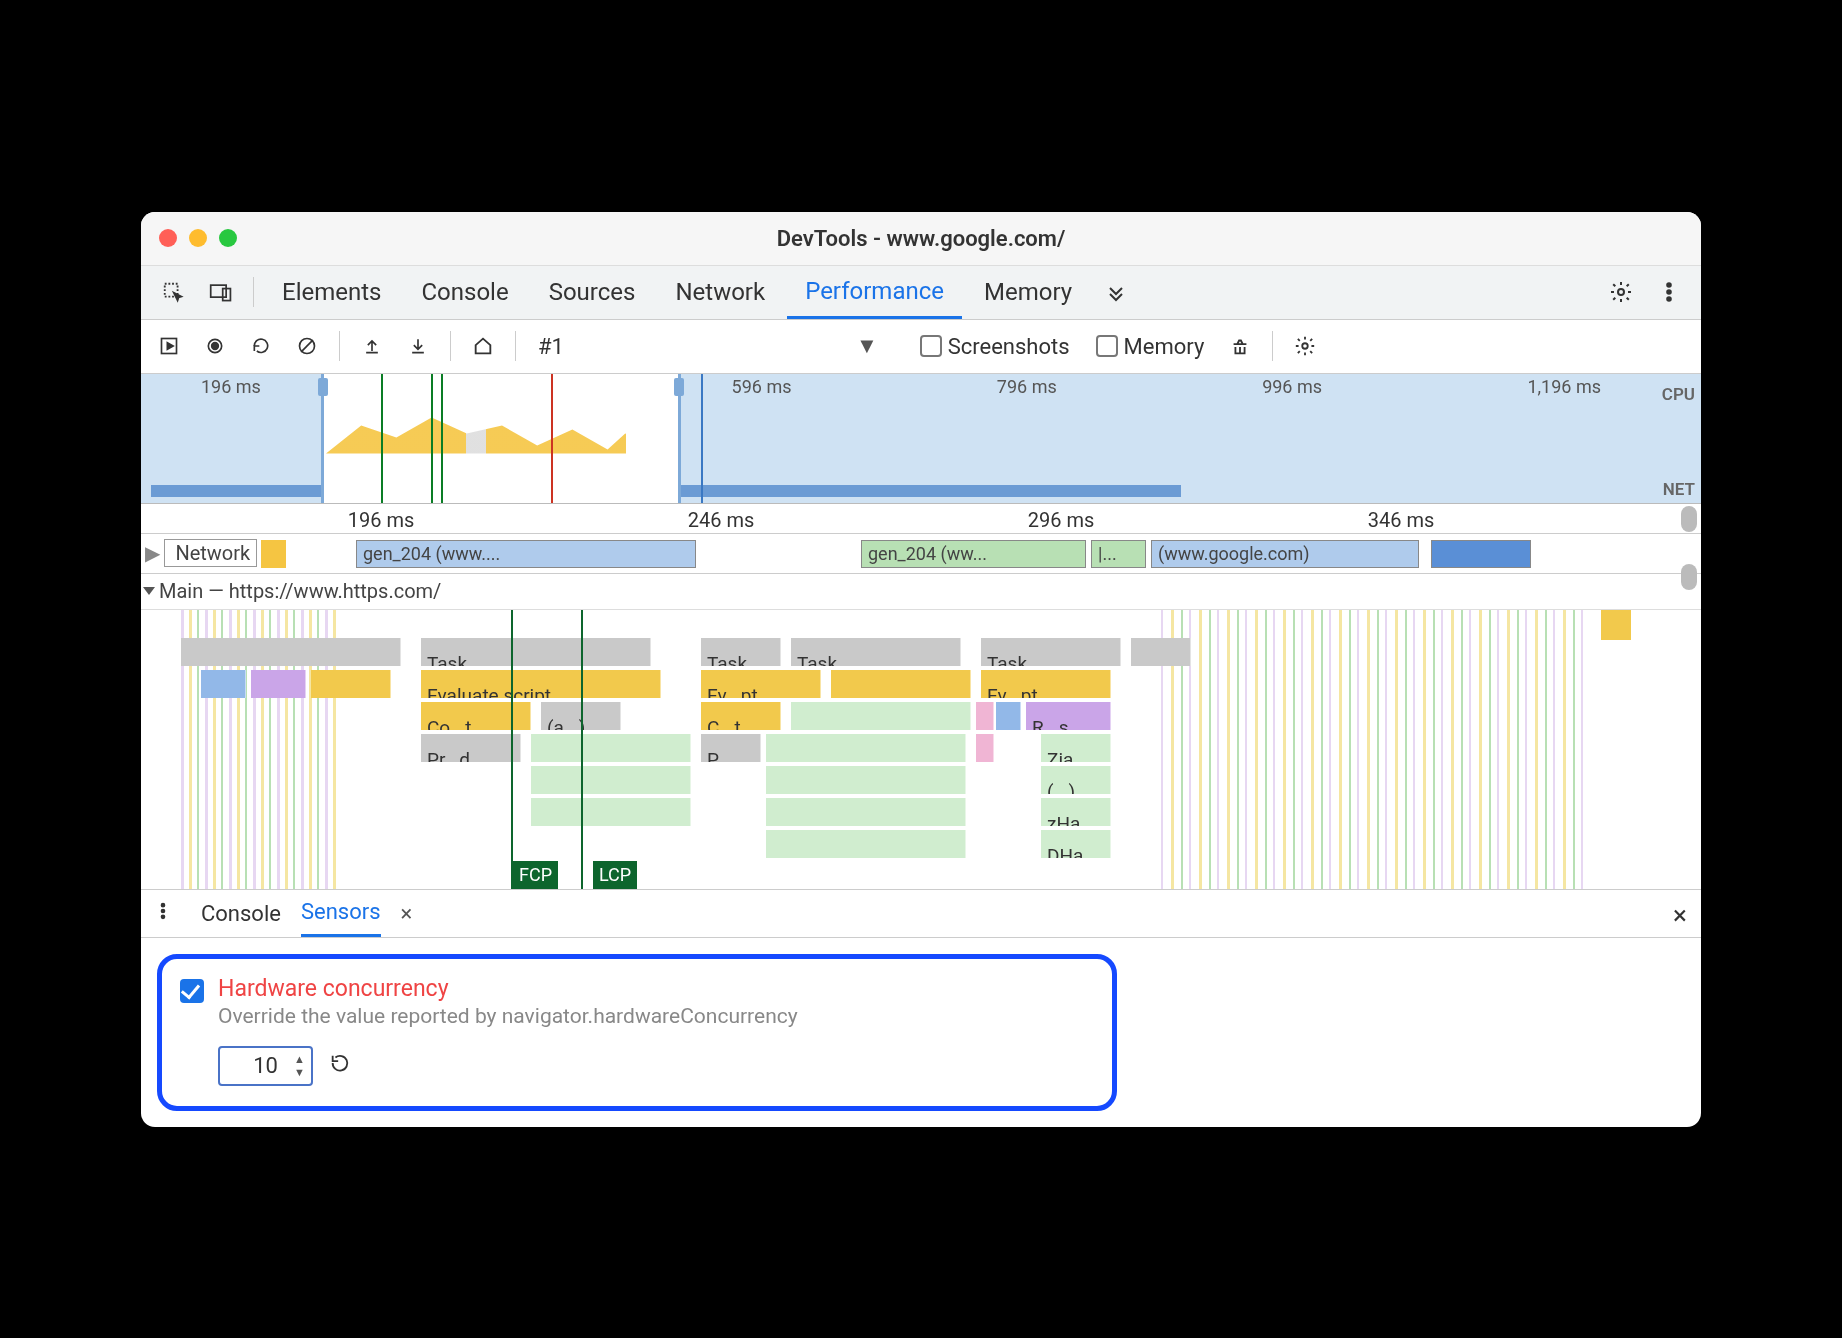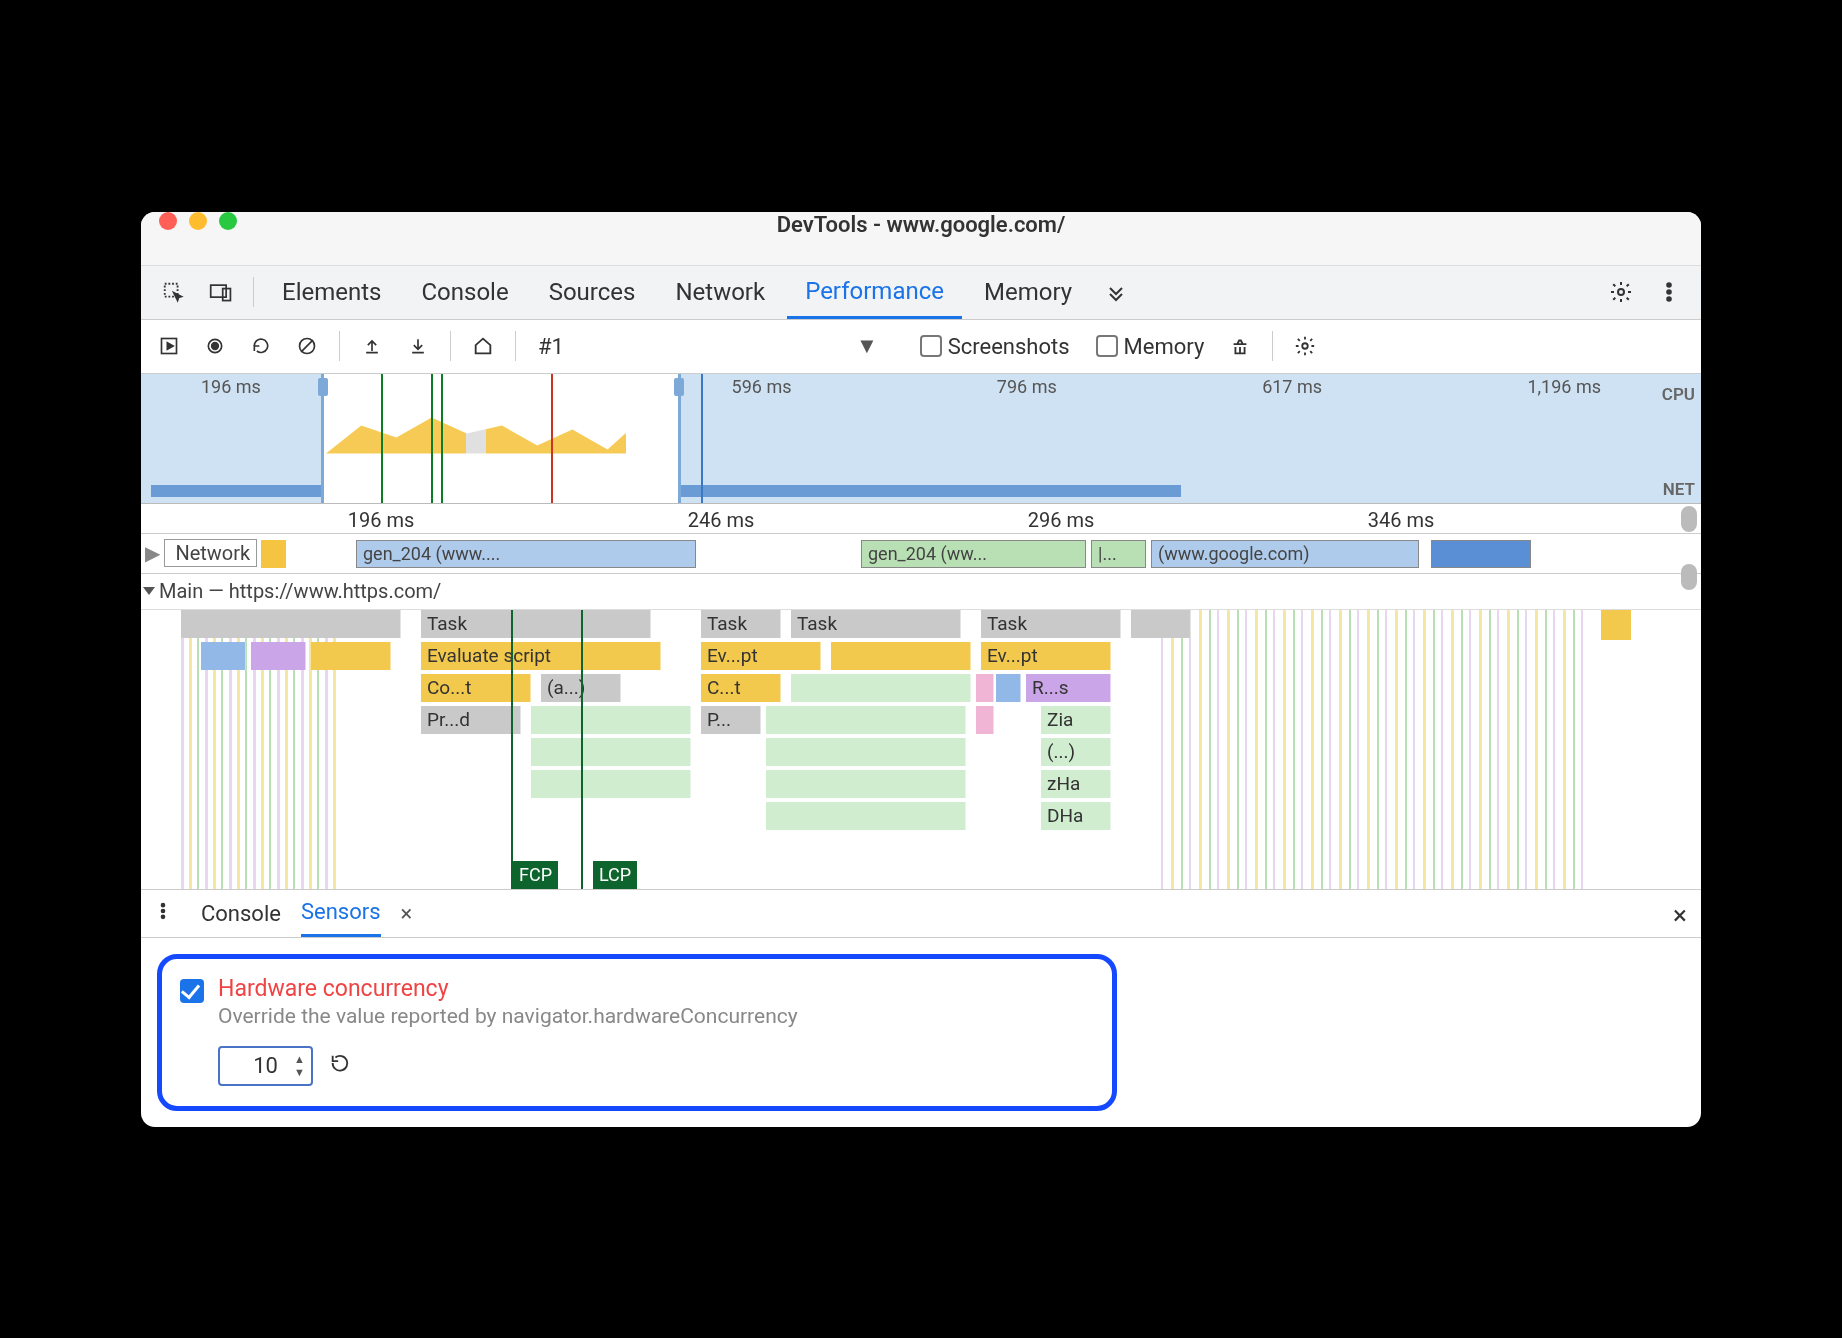--- a/index.html
+++ b/index.html
@@ -16,20 +16,21 @@
     width: 1560px;
     background: #fff;
     border-radius: 14px;
     overflow: hidden;
     box-shadow: 0 30px 80px rgba(0,0,0,0.6);
   }
   .titlebar {
     height: 54px;
     background: #f6f6f6;
     display: flex;
+    align-items: center;
     padding: 0 18px;
     border-bottom: 1px solid #ddd;
     position: relative;
   }
   .traffic {
     display: flex;
     gap: 12px;
   }
   .traffic span {
     width: 18px; height: 18px; border-radius: 50%; display: block;
@@ -240,24 +241,25 @@
     height: 280px;
     border-bottom: 1px solid #ccc;
     background: #fff;
     overflow: hidden;
   }
   .fbox {
     position: absolute;
     height: 28px;
     font-size: 19px;
     color: #333;
-    padding: 2px 6px;
+    padding: 14px 6px;
     overflow: hidden;
     white-space: nowrap;
     border-right: 1px solid rgba(255,255,255,0.5);
+    margin-top: 28px;
   }
   .gray { background: #c9c9c9; }
   .yellow { background: #f2c94c; }
   .green { background: #b3dcb0; }
   .lgreen { background: #d0edcf; }
   .purple { background: #caa5e8; }
   .blue { background: #92b8e8; }
   .pink { background: #f0b5d4; }
   .fcp-badge {
     position: absolute;
@@ -487,21 +489,21 @@
         </svg>
     </div>
   </div>
 
   <div class="overview">
     <div class="ticks">
       <span>196 ms</span>
       <span>396 ms</span>
       <span>596 ms</span>
       <span>796 ms</span>
-      <span>617 ms</span>
+      <span>996 ms</span>
       <span>1,196 ms</span>
     </div>
     <div class="labels-right">
       <span>CPU</span>
       <span>NET</span>
     </div>
     <div class="ov-netbar"></div>
     <div class="ov-netbar2"></div>
     <div class="window-sel">
       <div class="ov-activity" style="left:2px"></div>

